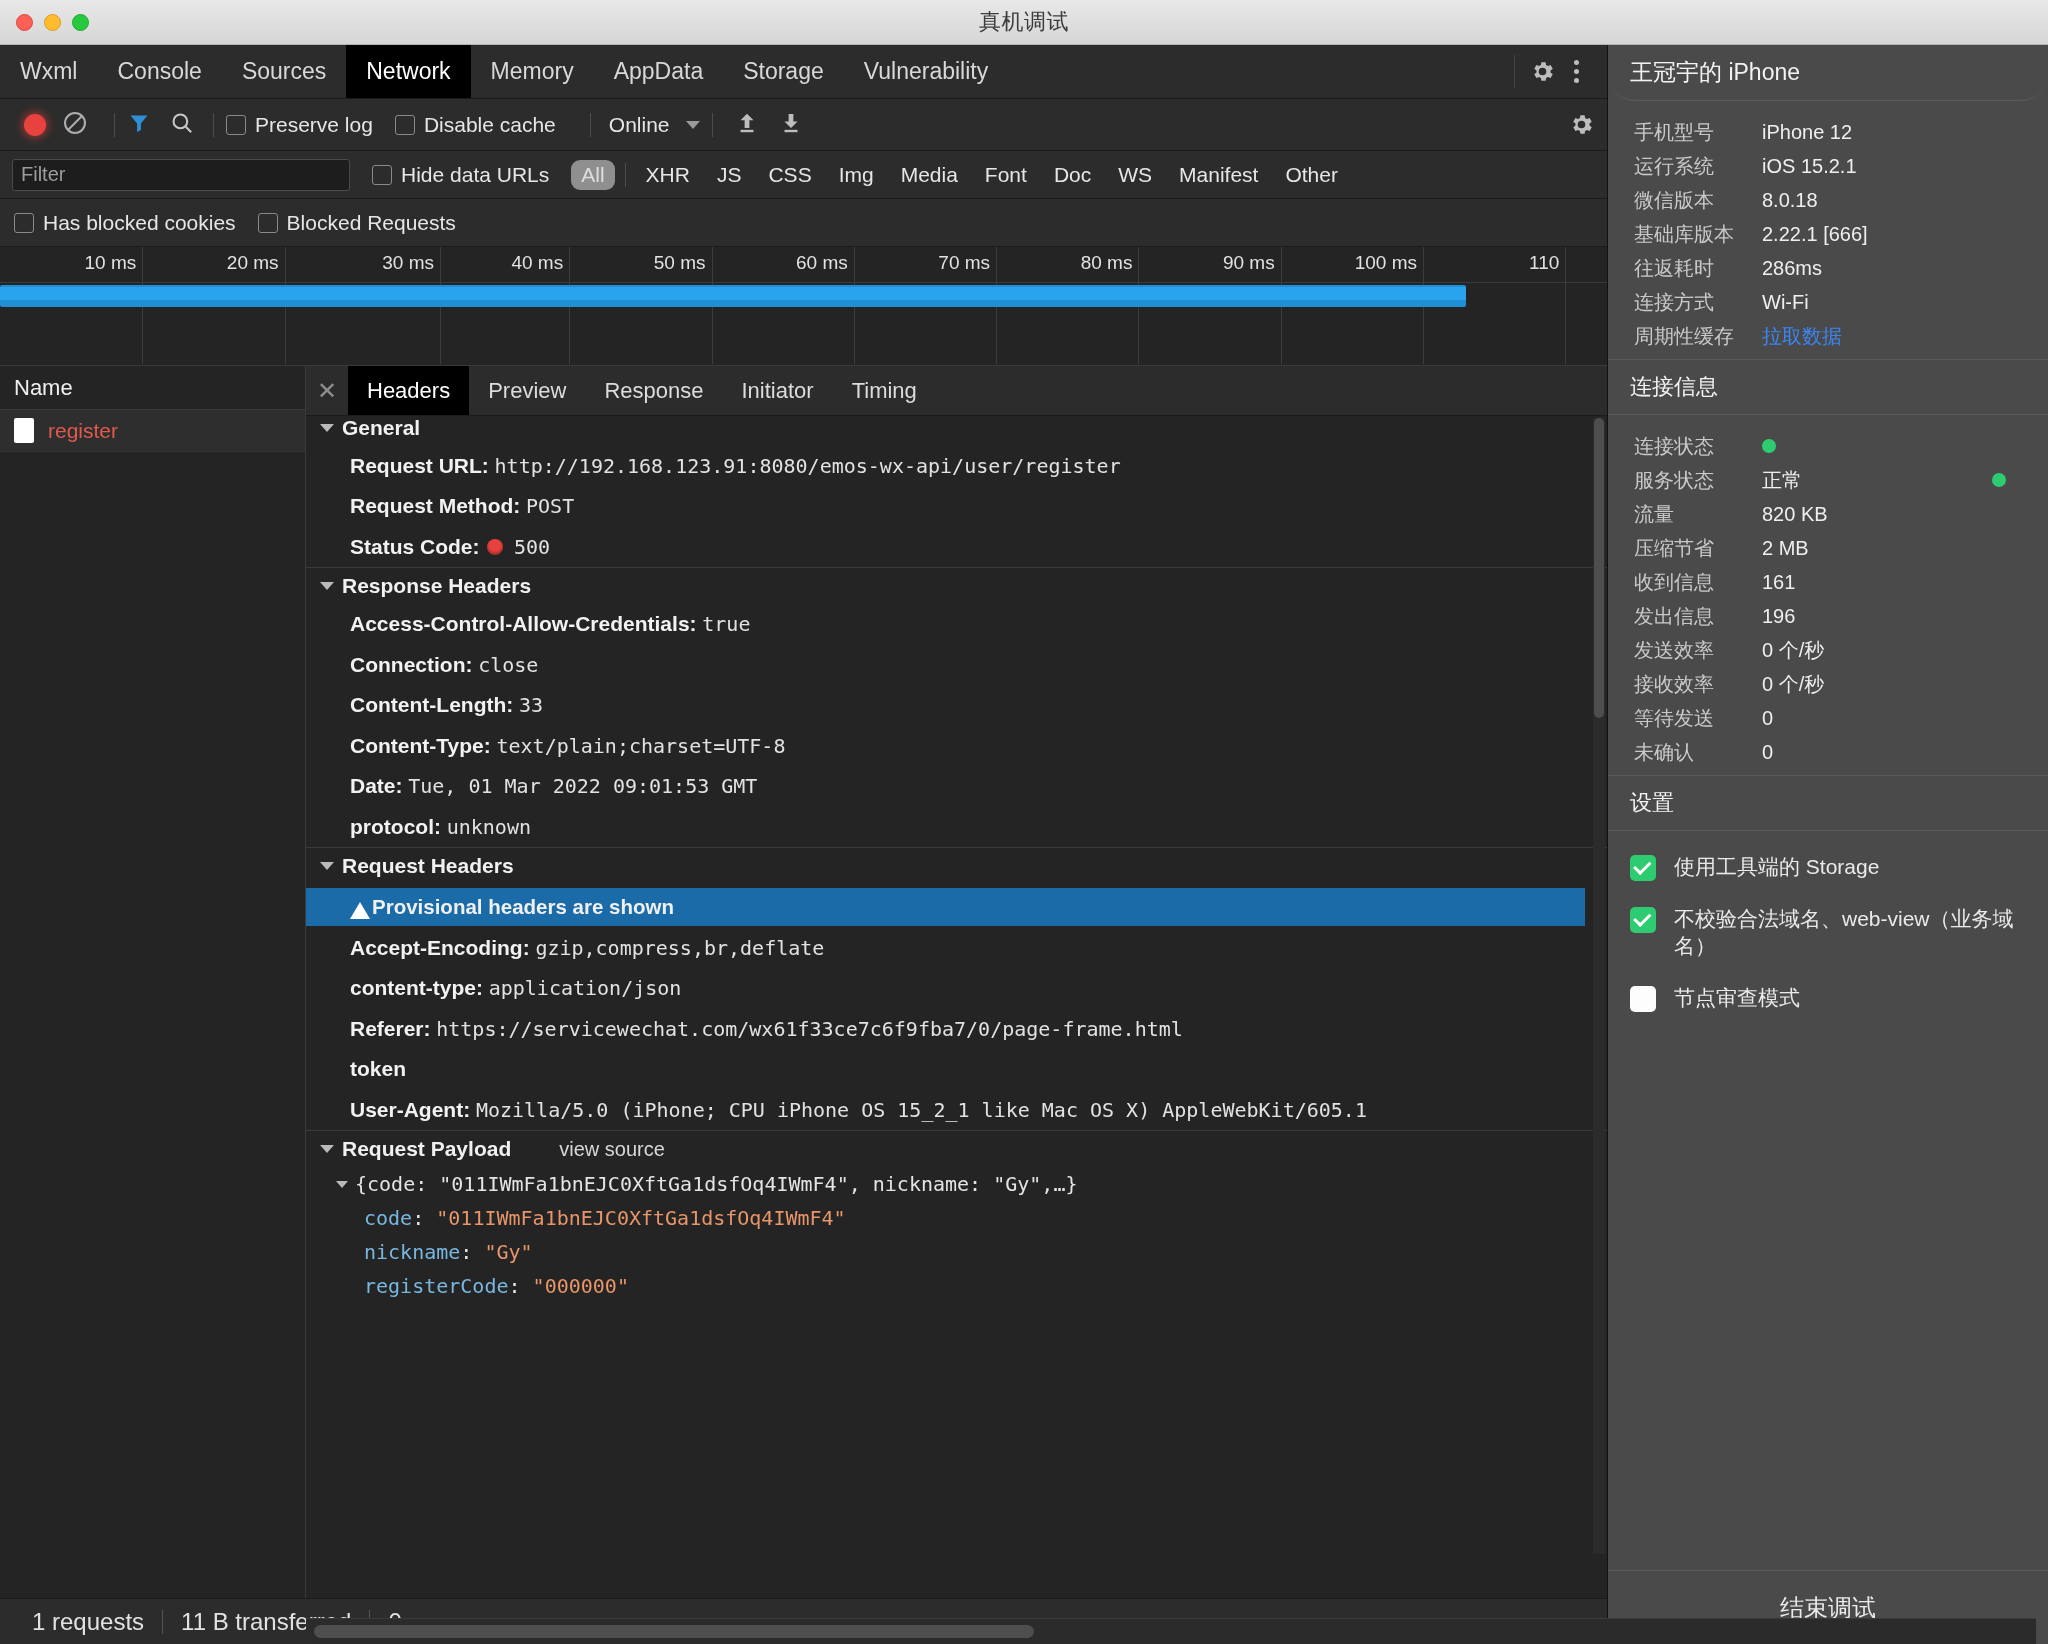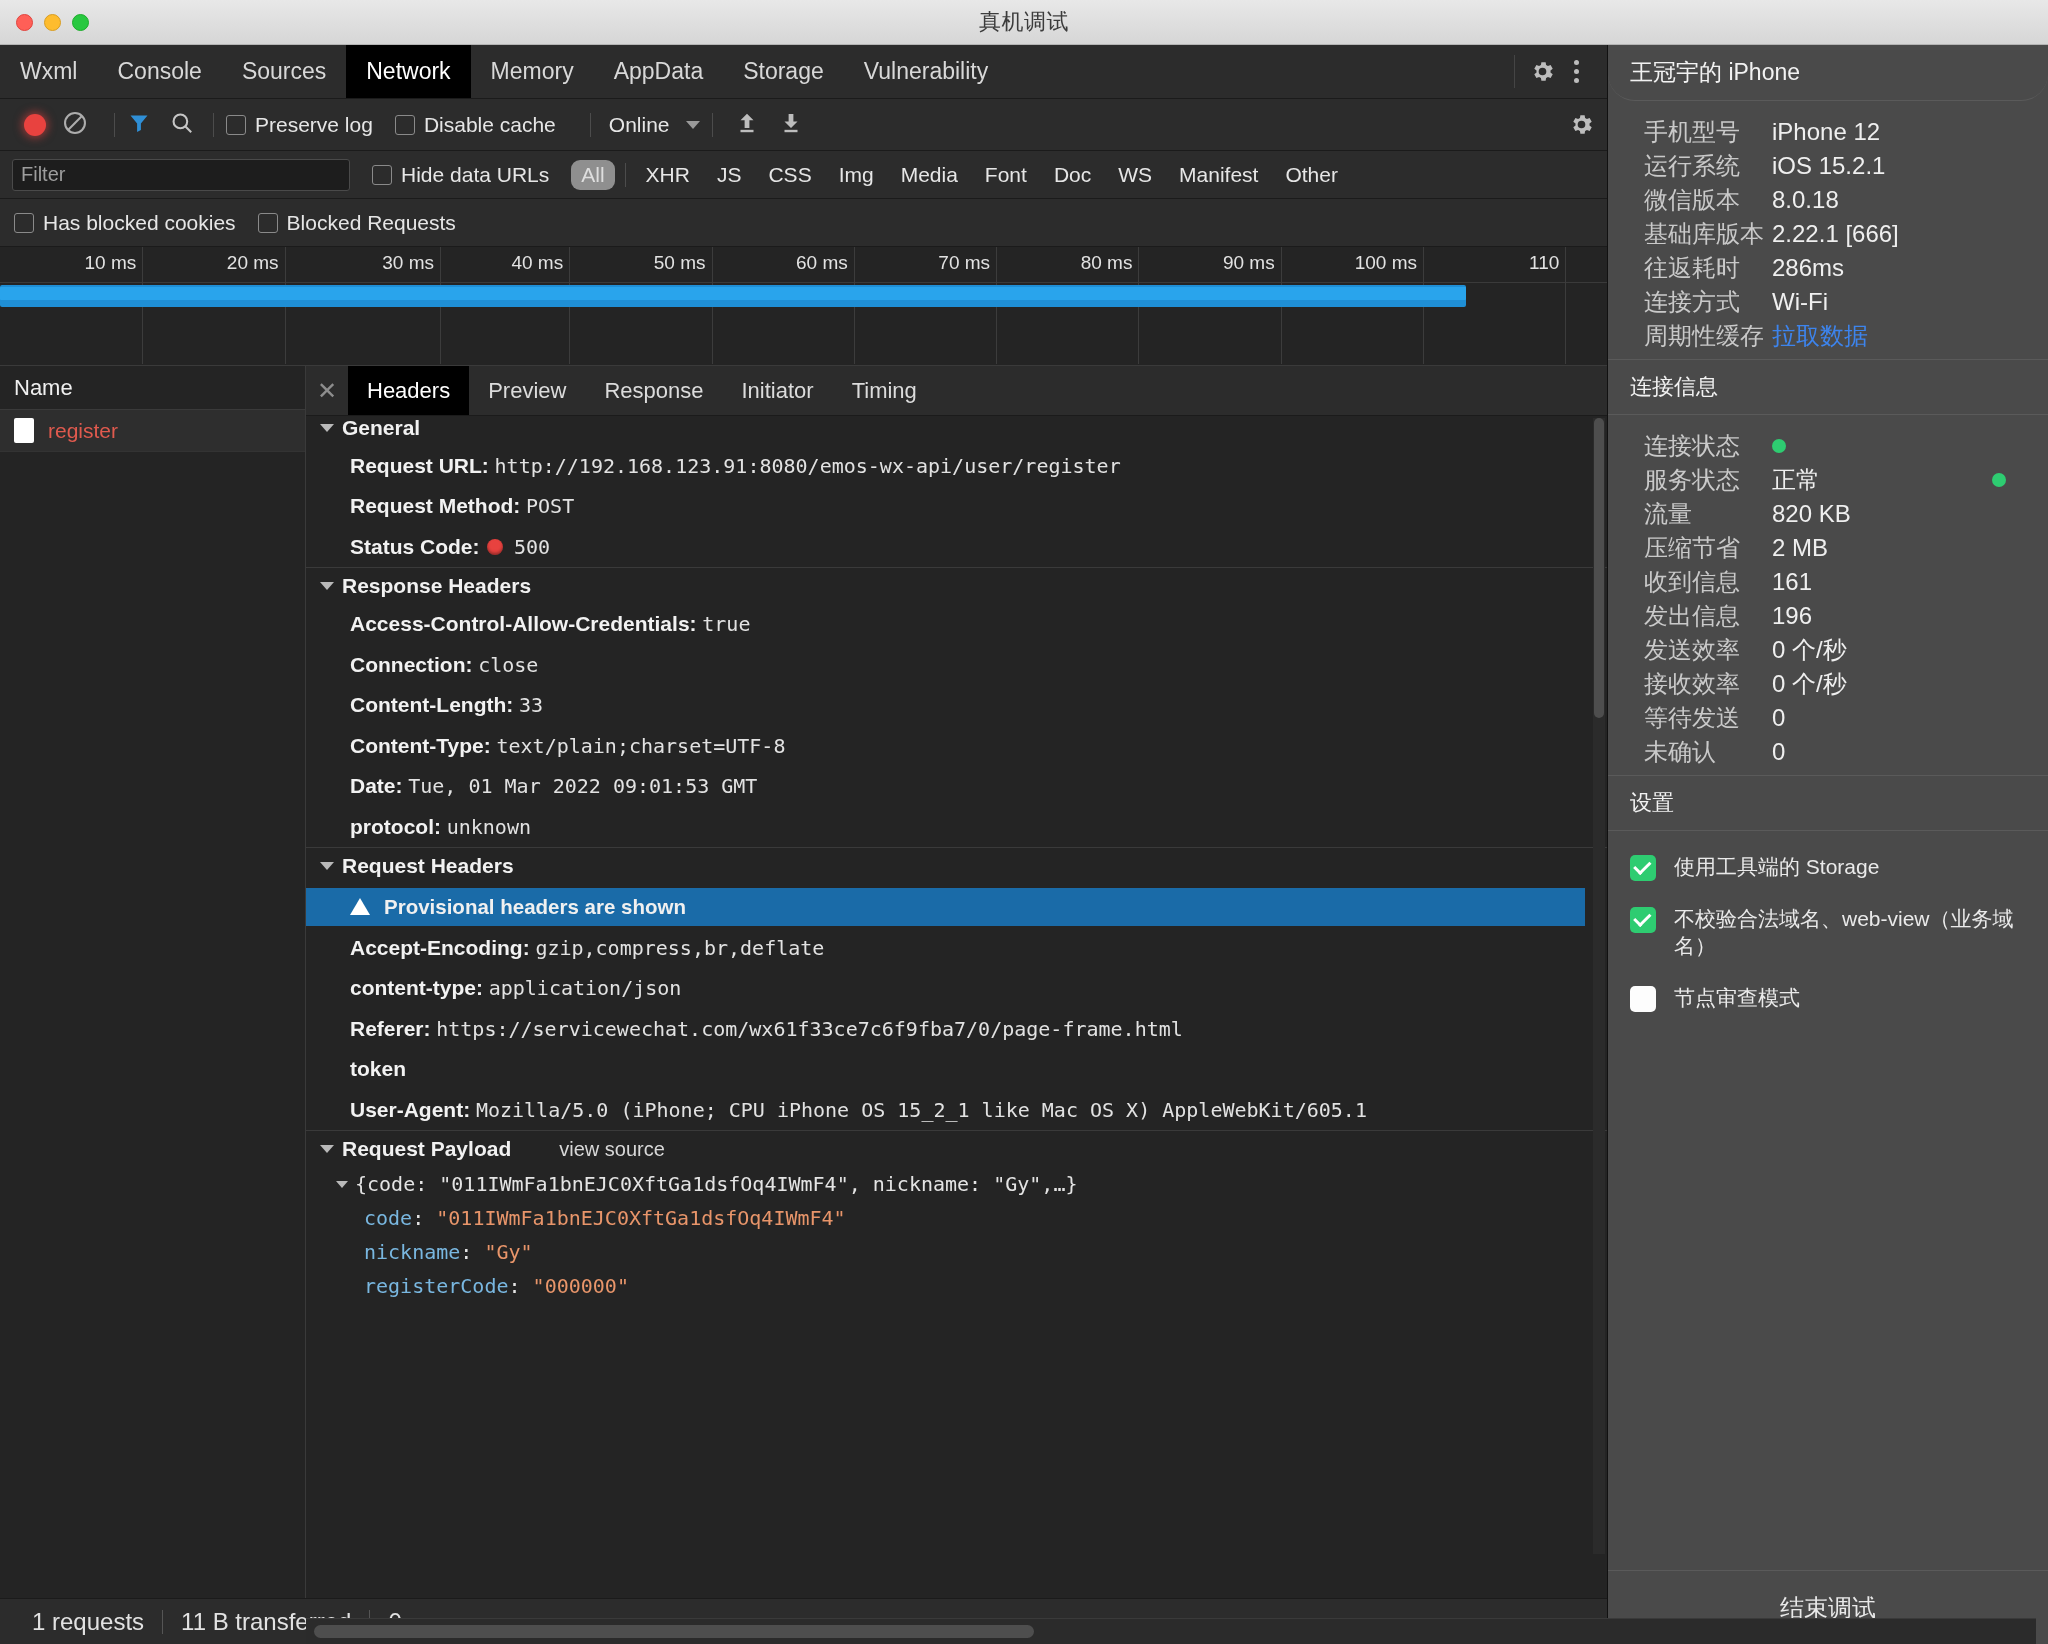--- a/index.html
+++ b/index.html
@@ -226,21 +226,21 @@
   .kv { padding: 5px 0 5px 44px; white-space: nowrap; line-height: 1.45; }
   .k { font-weight: bold; color: #f2f2f2; font-size: 21px; }
   .v { font-family: "DejaVu Sans Mono", monospace; color: #e2e2e2; font-size: 20px; }
   .status-dot {
     display: inline-block; width: 16px; height: 16px; border-radius: 50%;
     background: #e8423f; vertical-align: -1px; margin: 0 5px 0 2px;
     box-shadow: inset 0 -2px 3px rgba(0,0,0,.35);
   }
   .prov {
     background: #1a6ba8; color: #f0f0f0; font-weight: bold;
-    padding: 7px 0 7px 44px; display: flex; align-items: center; gap: 14px;
+    padding: 7px 0 7px 44px; display: flex; align-items: flex-end; gap: 2px;
     margin: 4px 0 2px 0;
     width: calc(100% - 22px);
   }
   .warn-tri {
     width: 0; height: 0; border-left: 10px solid transparent;
     border-right: 10px solid transparent; border-bottom: 17px solid #fff;
     flex: none;
   }
   .ua-cont { padding: 0 0 5px 44px; font-family: "DejaVu Sans Mono", monospace;
              color: #e2e2e2; font-size: 20px; }
@@ -298,22 +298,22 @@
     border-bottom: 1px solid #5a5a5a;
     border-radius: 27px;
   }
   .sb-section-head {
     height: 56px; display: flex; align-items: center; padding-left: 22px;
     font-size: 22px; color: #f2f2f2;
     border-bottom: 1px solid #5a5a5a; border-top: 1px solid #5a5a5a;
   }
   .sb-list { padding: 14px 0 6px 0; }
   .sb-row {
-    display: flex; align-items: center; height: 34px; padding-left: 36px;
-    font-size: 24px;
+    display: flex; align-items: center; height: 34px; padding-left: 26px;
+    font-size: 20px;
   }
   .sb-key { width: 128px; flex: none; color: #c9c9c9; }
   .sb-val { color: #efefef; }
   .sb-val.link { color: #3d84ed; }
   .dot-green {
     width: 14px; height: 14px; border-radius: 50%; background: #2ecc71;
     display: inline-block;
   }
   .sb-row .right-dot { margin-left: auto; margin-right: 42px; }
   .settings-list { padding: 22px 0 0 0; }

